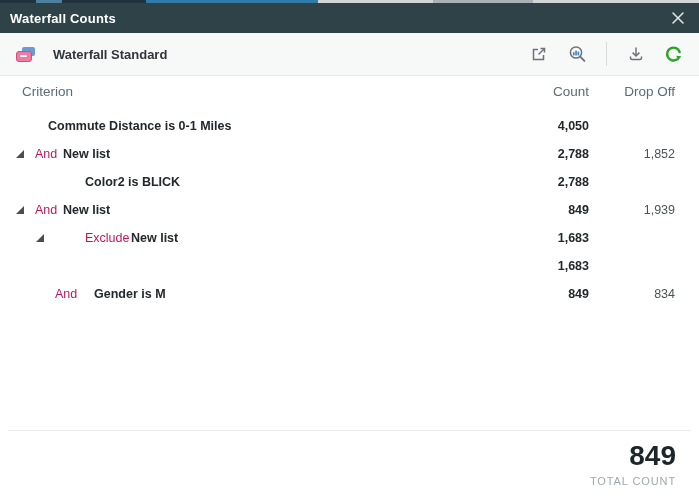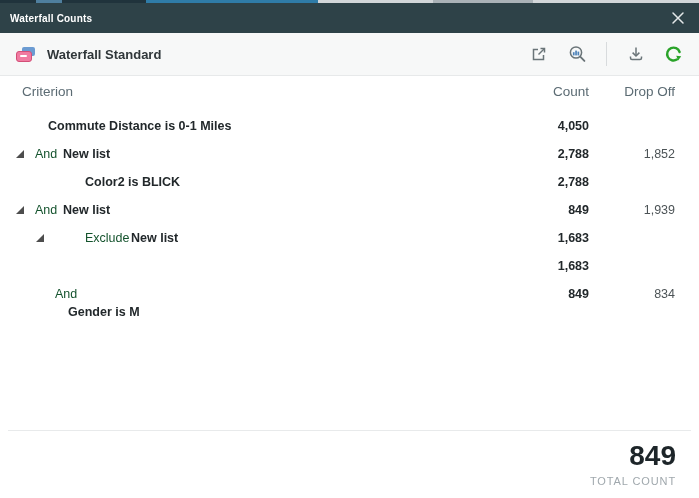--- a/index.html
+++ b/index.html
@@ -13,55 +13,55 @@
   
   .top-strip{display:flex;height:3px;width:100%;}
   .top-strip span{height:3px;display:block;}
 
   
   .titlebar{
     height:30px;background:#2e4248;color:#ffffff;
     display:flex;align-items:center;justify-content:space-between;
     padding:0 8px 0 10px;box-sizing:border-box;
   }
-  .titlebar .title{font-size:10px;font-weight:700;letter-spacing:.2px;text-align:right;}
+  .titlebar .title{font-size:13px;font-weight:700;letter-spacing:.2px;text-align:right;}
   .close-btn{
     background:transparent;border:none;cursor:pointer;
     width:26px;height:26px;display:flex;align-items:center;justify-content:center;padding:0;
   }
 
   
   .toolbar{
     height:43px;background:#f7f8f8;border-bottom:1px solid #e7e9ea;
     display:flex;align-items:center;justify-content:space-between;
     padding:0 14px 0 16px;box-sizing:border-box;
   }
   .tool-left{display:flex;align-items:center;}
   .wf-icon{position:relative;width:20px;height:15px;display:inline-block;}
   .wf-icon .back{position:absolute;right:1px;top:0;width:13px;height:9px;background:#6b9bd2;border-radius:2px;}
   .wf-icon .front{position:absolute;left:0;bottom:0;width:14px;height:9px;background:#f07ba1;border:1px solid #d34f77;border-radius:3px;}
   .wf-icon .front::after{content:"";position:absolute;left:3px;top:3px;width:7px;height:2px;background:#ffffff;border-radius:1px;}
-  .wf-label{margin-left:11px;font-size:13px;font-weight:700;color:#30373a;}
+  .wf-label{margin-left:17px;font-size:13px;font-weight:700;color:#30373a;}
   .tool-right{display:flex;align-items:center;gap:16px;}
   .icon-btn{background:transparent;border:none;padding:0;cursor:pointer;display:flex;align-items:center;justify-content:center;width:22px;height:22px;}
   .vdiv{width:1px;height:24px;background:#d8dbdd;margin:0 2px;}
 
   
   .grid{position:relative;}
   .grid-header{position:relative;height:28px;margin-top:4px;font-size:13.5px;color:#5b6b73;padding-left:24px;}
   .grid-header span{position:absolute;top:4px;}
   .h-criterion{left:22px;}
   .h-count{right:110px;}
   .h-drop{right:24px;text-align:right;}
   #rows{margin-top:4px;}
   .row{position:relative;height:28px;font-size:12.5px;}
   .row span{position:absolute;top:0;line-height:28px;white-space:nowrap;}
   .tri{top:10px !important;width:0;height:0;line-height:0 !important;
        border-bottom:8px solid #4d4d4d;border-left:8px solid transparent;}
-  .prefix{color:#14532d;}
+  .prefix{color:#be185d;}
   .cname{font-weight:700;color:#22282b;}
   .ccount{right:110px;font-weight:700;color:#22282b;}
   .cdrop{right:24px;color:#4c5356;}
 
   
   .divider{position:absolute;left:8px;right:8px;top:430px;height:1px;background:#e8eaeb;}
   .total{position:absolute;top:440px;right:23px;font-size:28px;font-weight:700;color:#1d2529;}
   .total-label{position:absolute;top:475px;right:23px;font-size:11px;color:#a0a8ad;letter-spacing:.9px;}
 </style>
 </head>
@@ -163,21 +163,21 @@
           <span class="tri" style="left: 36px;"></span>
           <span class="prefix" style="left: 85px;">Exclude</span>
           <span class="cname" style="left: 131px;">New list</span>
           <span class="ccount">1,683</span>
         </div>
         <div class="row">
           <span class="ccount">1,683</span>
         </div>
         <div class="row">
           <span class="prefix" style="left: 55px;">And</span>
-          <span class="cname" style="left: 68px; margin-top: 18px;">Gender is M</span>
+          <span class="cname" style="left: 94px;">Gender is M</span>
           <span class="ccount">849</span>
           <span class="cdrop">834</span>
         </div>
       </div>
   </div>
 
   <div class="divider"></div>
   <div class="total">849</div>
   <div class="total-label">TOTAL COUNT</div>
 

